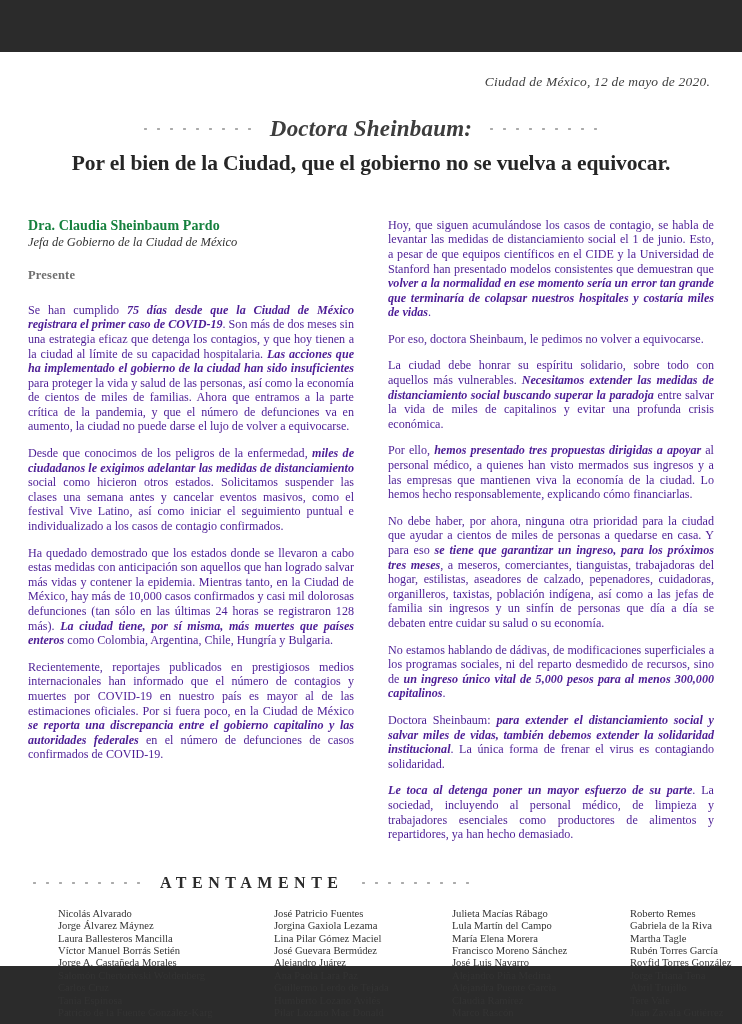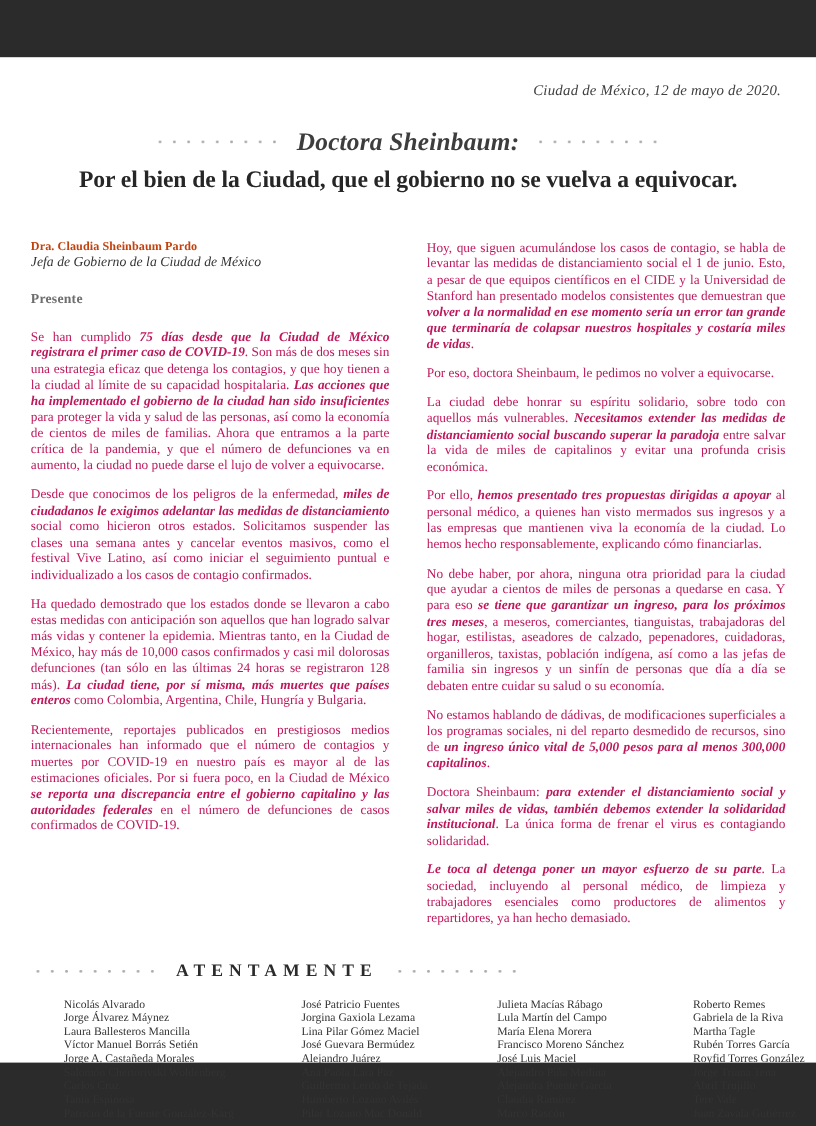--- a/index.html
+++ b/index.html
@@ -84,22 +84,22 @@
     display: flex;
     gap: 34px;
   }
   .col {
     flex: 1 1 0;
     min-width: 0;
   }
 
   .addressee {
     font-weight: bold;
-    font-size: 11px;
-    color: #c2410c;
+    font-size: 14px;
+    color: #15803d;
     letter-spacing: .1px;
   }
   .addressee-role {
     font-style: italic;
     font-size: 12.5px;
     color: #333;
     margin-top: 1px;
   }
   .presente {
     margin-top: 18px;
@@ -107,21 +107,21 @@
     font-size: 12.5px;
     color: #6e6e6e;
     letter-spacing: .2px;
   }
 
   p.body {
     text-align: justify;
     font-size: 12.1px;
     line-height: 14.6px;
     margin: 0 0 12px 0;
-    color: #be185d;
+    color: #4c1d95;
     hyphens: auto;
   }
   .col-left p.body:first-of-type { margin-top: 20px; }
   .em {
     font-weight: bold;
     font-style: italic;
   }
 
   .atentamente-row {
     margin-top: 20px;
@@ -234,21 +234,21 @@
         <div class="sig-name">Ana Paola Lara Paz</div>
         <div class="sig-name">Guillermo Lerdo de Tejada</div>
         <div class="sig-name">Humberto Lozano Avilés</div>
         <div class="sig-name">Pilar Lozano Mac Donald</div>
       </div>
     <div class="sig-col sig-col-3">
         <div class="sig-name">Julieta Macías Rábago</div>
         <div class="sig-name">Lula Martín del Campo</div>
         <div class="sig-name">María Elena Morera</div>
         <div class="sig-name">Francisco Moreno Sánchez</div>
-        <div class="sig-name">José Luis Maciel</div>
+        <div class="sig-name">José Luis Navarro</div>
         <div class="sig-name">Alejandro Piña Medina</div>
         <div class="sig-name">Alejandra Puente García</div>
         <div class="sig-name">Claudia Ramírez</div>
         <div class="sig-name">Marco Rascón</div>
       </div>
     <div class="sig-col sig-col-4">
         <div class="sig-name">Roberto Remes</div>
         <div class="sig-name">Gabriela de la Riva</div>
         <div class="sig-name">Martha Tagle</div>
         <div class="sig-name">Rubén Torres García</div>

